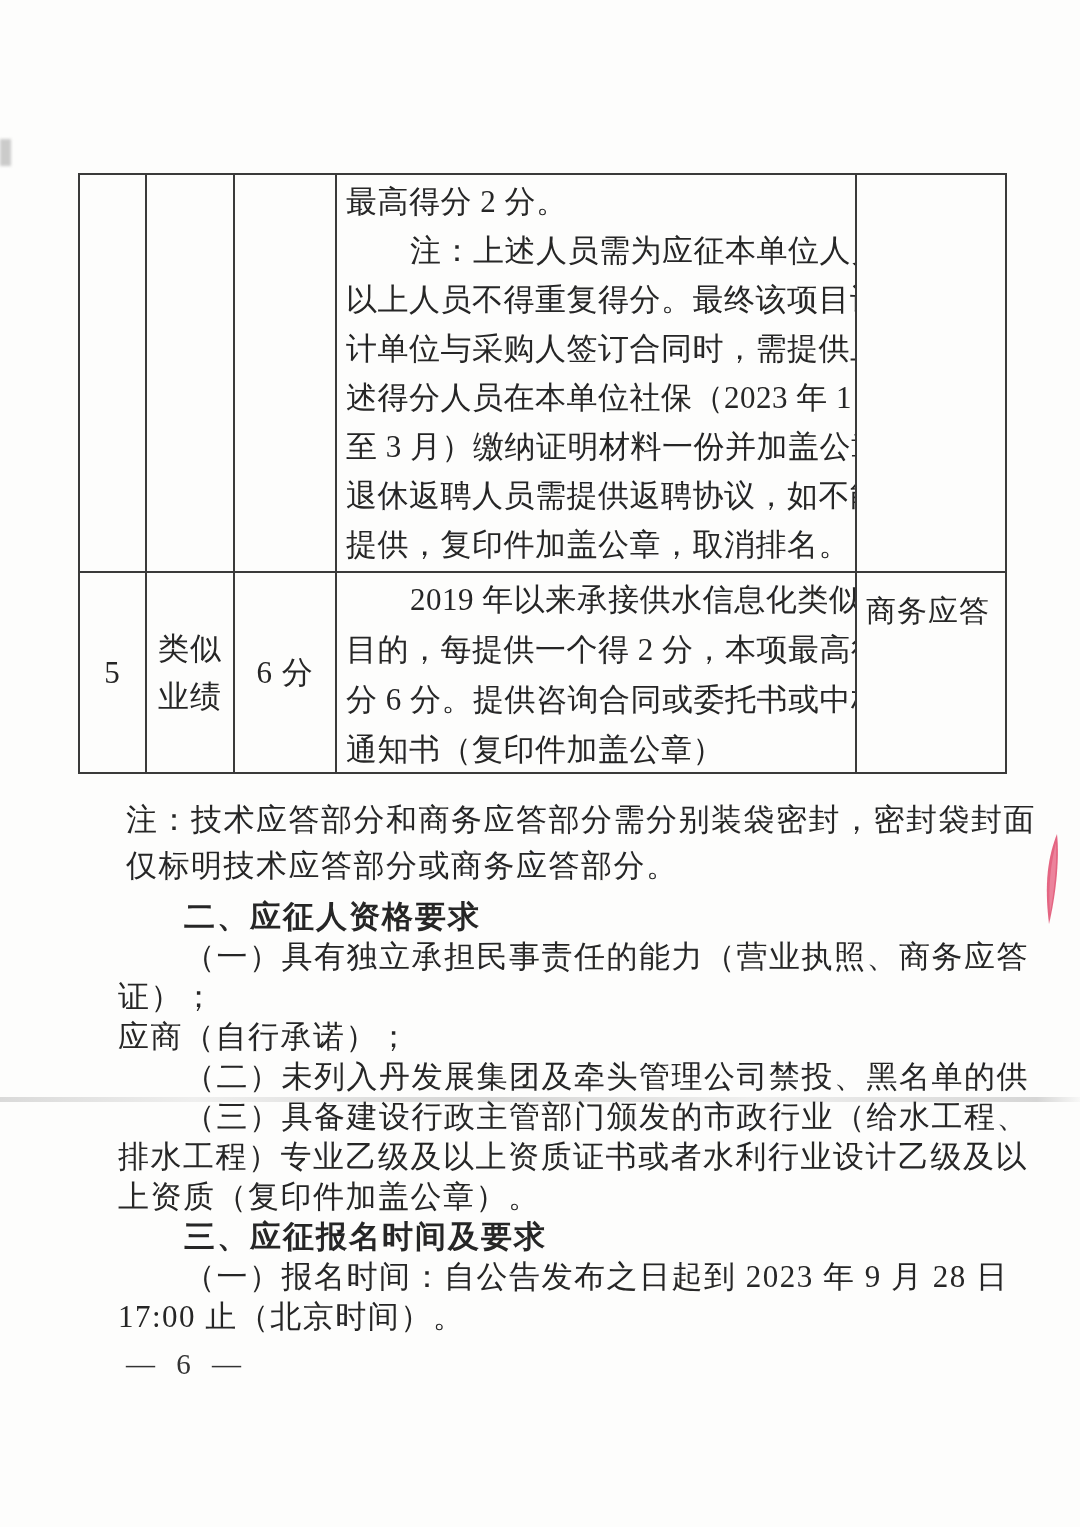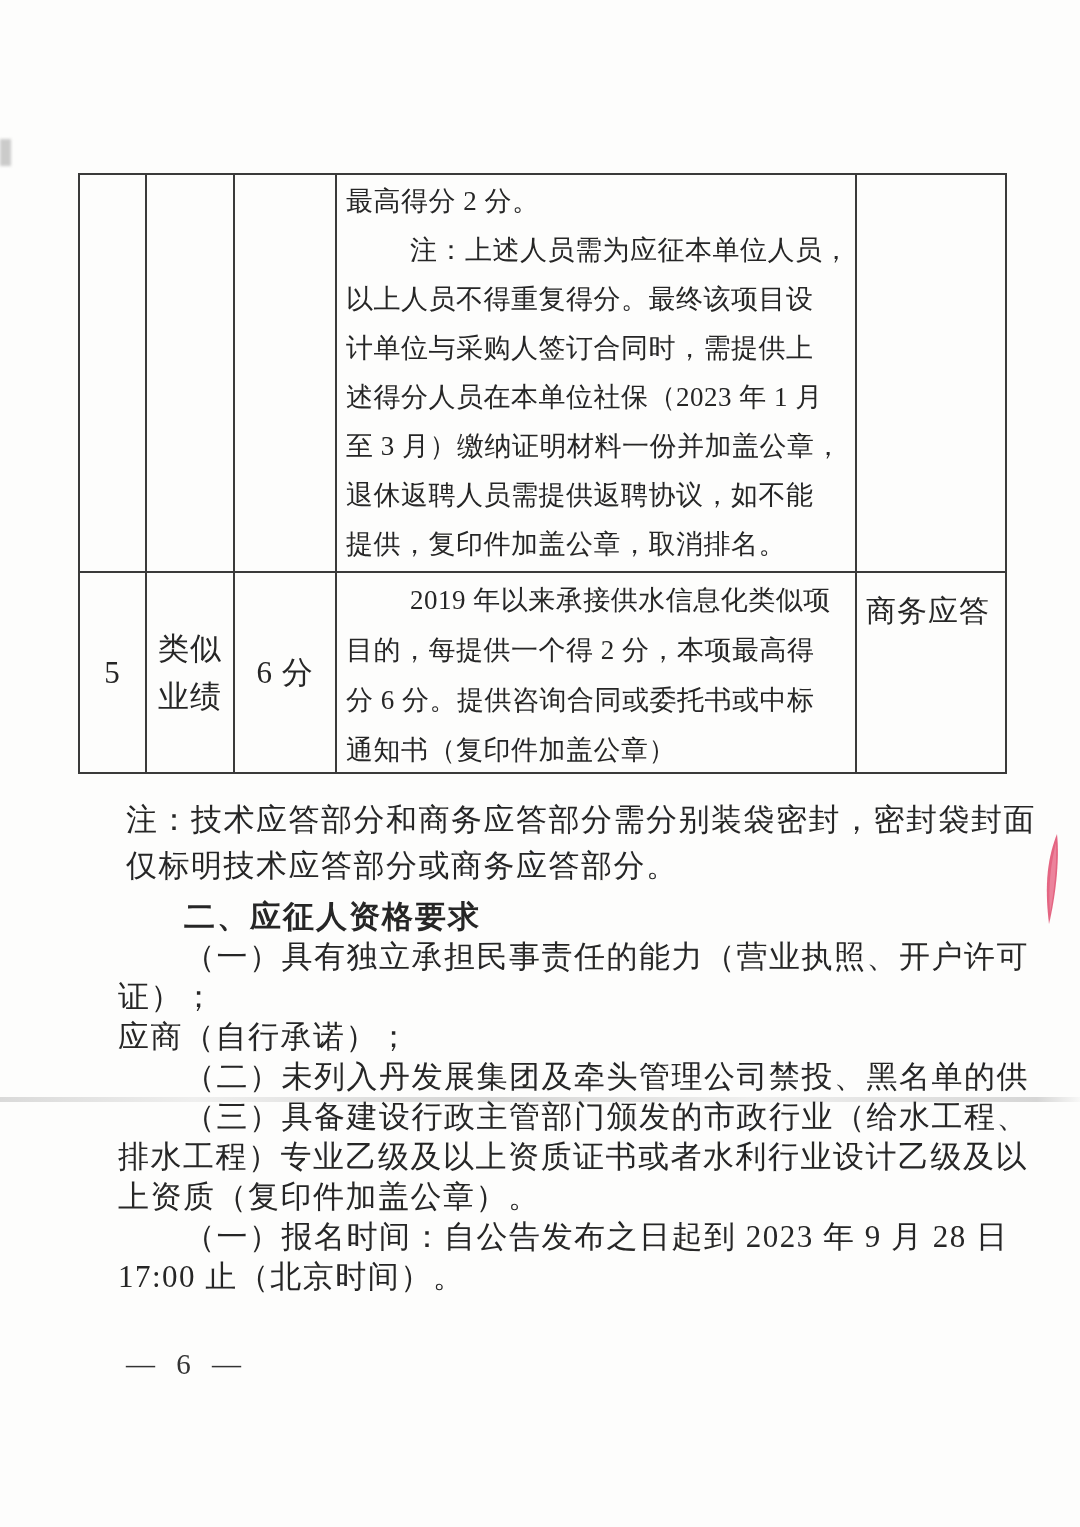--- a/index.html
+++ b/index.html
@@ -17,21 +17,21 @@
     display:grid;
     grid-template-columns:65px 88px 102px 520px 1fr;
     grid-template-rows:396px 1fr;
     background:transparent;
   }
   .cell{box-sizing:border-box;overflow:hidden;}
   .bl{border-left:2px solid #3a3a3a;}
   .bt{border-top:2px solid #3a3a3a;}
   .cell-center{display:flex;flex-direction:column;align-items:center;justify-content:center;
     font-size:31px;letter-spacing:1px;line-height:48px;text-align:center;}
-  .desc{padding:2px 6px 12px 9px;font-size:27px;letter-spacing:0.5px;}
+  .desc{padding:2px 6px 12px 9px;font-size:31px;letter-spacing:0.5px;}
   .rowA-desc .tline{line-height:49px;white-space:nowrap;}
   .rowB-desc .tline{line-height:50px;white-space:nowrap;}
   .tline.ind{text-indent:64px;}
   .resp{padding:18px 4px 0 9px;font-size:30px;letter-spacing:1px;}
   
   .note{
     position:absolute;left:126px;top:797px;width:845px;
     font-size:31px;line-height:46px;letter-spacing:1.5px;
   }
   .sections{
@@ -108,27 +108,28 @@
     </div>
   </div>
 
   <div class="note">
     <div class="bline">注：技术应答部分和商务应答部分需分别装袋密封，密封袋封面</div>
     <div class="bline">仅标明技术应答部分或商务应答部分。</div>
   </div>
 
   <div class="sections">
     <div class="bline bhead ind2">二、应征人资格要求</div>
-    <div class="bline ind2">（一）具有独立承担民事责任的能力（营业执照、开户许可</div>
+    <div class="bline ind2">（一）具有独立承担民事责任的能力（营业执照、商务应答</div>
     <div class="bline">证）；</div>
     <div class="bline">应商（自行承诺）；</div>
     <div class="bline ind2">（二）未列入丹发展集团及牵头管理公司禁投、黑名单的供</div>
     <div class="bline ind2">（三）具备建设行政主管部门颁发的市政行业（给水工程、</div>
     <div class="bline">排水工程）专业乙级及以上资质证书或者水利行业设计乙级及以</div>
     <div class="bline">上资质（复印件加盖公章）。</div>
+    <div class="bline bhead ind2">三、应征报名时间及要求</div>
     <div class="bline ind2">（一）报名时间：自公告发布之日起到 2023 年 9 月 28 日</div>
     <div class="bline">17:00 止（北京时间）。</div>
   </div>
 
   <div class="artifact-line"></div>
 
   <svg class="stamp" width="22" height="92" viewBox="0 0 22 92">
     <path d="M15 1 C 6 24, 2 50, 7 91 C 13 66, 18 28, 15 1 Z" fill-opacity="0.8" fill="#dd3f63"></path>
     <path d="M14 10 C 9 30, 6 52, 8 80 C 12 60, 15 32, 14 10 Z" fill="#f3a2b5" fill-opacity="0.5"></path>
   </svg>

